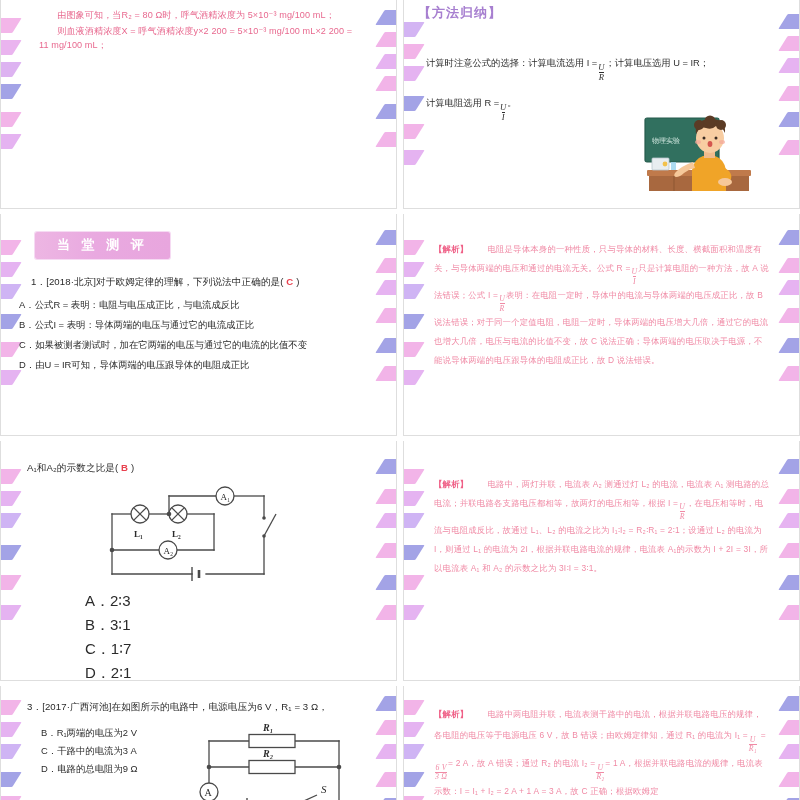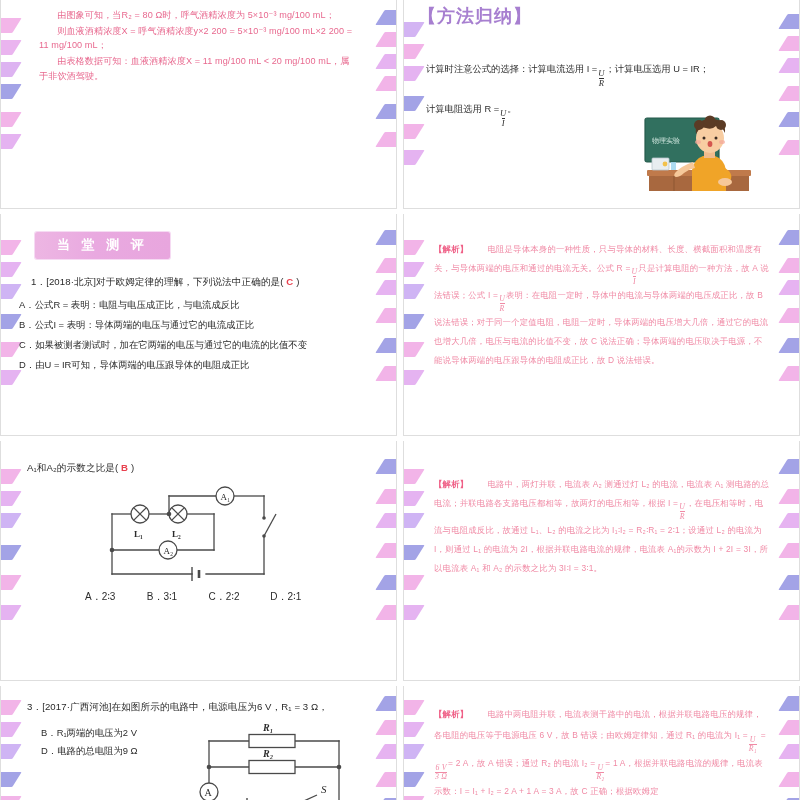--- a/index.html
+++ b/index.html
@@ -85,21 +85,21 @@
     font-size: 13px;
     font-weight: bold;
     letter-spacing: 4px;
     border-radius: 2px;
     margin: 18px 0 14px 16px;
     box-shadow: 0 0 0 1px rgba(236,176,229,.45);
   }
 
   .brtitle {
     color: #a77fd0;
-    font-size: 18px;
+    font-size: 13px;
     font-weight: bold;
     letter-spacing: 1px;
     margin: 4px 0 0 14px;
   }
 
   
   .q {
     color: #2b2b2b;
     font-size: 9.6px;
     line-height: 1.95;
@@ -107,22 +107,22 @@
   }
   .q .ans { color: #e8414f; font-weight: bold; }
   .opts {
     color: #2b2b2b;
     font-size: 9.4px;
     line-height: 2.15;
     margin-top: 3px;
   }
   .opts2col {
     display: grid;
-    grid-template-columns: 1fr 1fr 1fr 1fr;
-    font-size: 10px;
+    grid-template-columns: 1fr;
+    font-size: 15px;
     line-height: 1.6;
     color: #2b2b2b;
   }
 
   
   .frac {
     display: inline-flex;
     flex-direction: column;
     align-items: center;
     vertical-align: -0.42em;
@@ -163,21 +163,20 @@
       <i style="top:54px;background:#e0a2ee"></i>
       <i style="top:76px;background:#efa4e3"></i>
       <i style="top:104px;background:#8f8fe0"></i>
       <i style="top:132px;background:#efa4e3"></i>
     </div>
 
     <div class="inner" style="padding-left:38px;padding-right:38px;padding-top:8px">
       <div class="ctext">
         <p class="indent">由图象可知，当R₂ = 80 Ω时，呼气酒精浓度为 5×10⁻³ mg/100 mL；</p>
         <p class="indent">则血液酒精浓度X = 呼气酒精浓度y×2 200 = 5×10⁻³ mg/100 mL×2 200 = 11 mg/100 mL；</p>
-        <p class="indent">由表格数据可知：血液酒精浓度X = 11 mg/100 mL &lt; 20 mg/100 mL，属于非饮酒驾驶。</p>
       </div>
     </div>
   </div>
 
   <div class="slide">
     <div class="stripes left">
       <i style="top:22px;background:#c9a3f0"></i>
       <i style="top:44px;background:#efa4e3"></i>
       <i style="top:66px;background:#dfa2ee"></i>
       <i style="top:96px;background:#8f8fe0"></i>
@@ -411,21 +410,21 @@
           <line x1="115" y1="88" x2="115" y2="96" stroke-width="2.6"></line>
         </g>
 
         <circle cx="85" cy="32" r="2.3" fill="#4a4a4a"></circle>
         <circle cx="28" cy="68" r="2.3" fill="#4a4a4a"></circle>
       </svg>
 
       <div class="opts2col" style="padding:0 38px 0 58px">
         <div>A．2∶3</div>
         <div>B．3∶1</div>
-        <div>C．2∶2</div>
+        <div>C．1∶7</div>
         <div>D．2∶1</div>
       </div>
     </div>
   </div>
 
   <div class="slide">
     <div class="stripes left">
       <i style="top:28px;background:#efa4e3"></i>
       <i style="top:50px;background:#dfa2ee"></i>
       <i style="top:72px;background:#c5a3f2"></i>
@@ -471,20 +470,21 @@
     </div>
 
     <div class="inner" style="padding:12px 26px 0 26px">
       <div class="q">
         <div>3．[2017·广西河池]在如图所示的电路中，电源电压为6 V，R₁ = 3 Ω，</div>
       </div>
 
       <div style="display:flex;align-items:flex-start;margin-top:4px">
         <div class="opts" style="flex:0 0 150px;margin-left:14px;line-height:1.95">
           <div>B．R₁两端的电压为2 V</div>
+          <div>C．干路中的电流为3 A</div>
           <div>D．电路的总电阻为9 Ω</div>
         </div>
 
         <svg width="170" height="86" viewBox="0 0 170 86" style="margin-top:2px">
           <g stroke="#4a4a4a" stroke-width="1.3" fill="none" stroke-linecap="square">
 
             <line x1="18" y1="18" x2="58" y2="18"></line>
             <line x1="104" y1="18" x2="148" y2="18"></line>
 
             <line x1="18" y1="44" x2="58" y2="44"></line>

